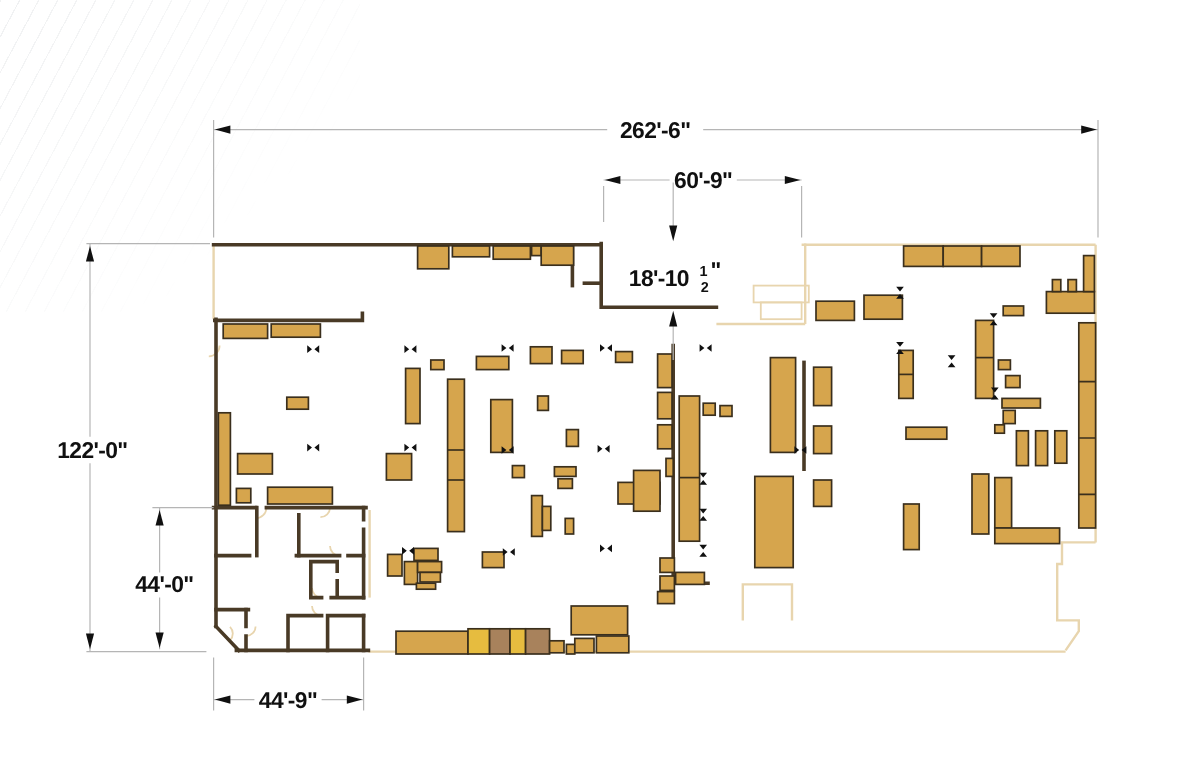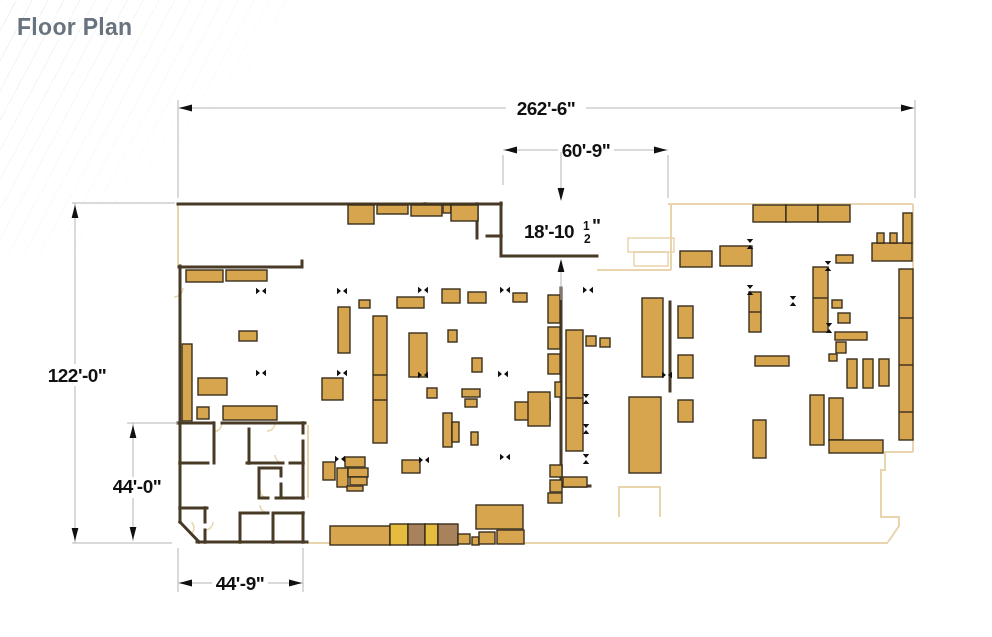--- a/index.html
+++ b/index.html
@@ -14,21 +14,20 @@
   svg{position:absolute;left:0;top:0;}
   svg text{font-family:"Liberation Sans", sans-serif;font-weight:bold;fill:#101010;}
   .dimtxt{font-size:19px;letter-spacing:-0.5px;}
   .fracsm{font-size:12px;}
 </style>
 </head>
 <body>
 
 <div class="stage">
   <div class="hatch"></div>
-  <div class="page-title">Floor Plan</div>
 
   <svg id="plan" width="992" height="637" viewBox="0 0 992 637">
     <g id="gl">
         <path d="M178 203 V266" fill="none" stroke="#e8d5ae" stroke-width="2"></path>
         <path d="M668 204 H913" fill="none" stroke="#e8d5ae" stroke-width="2"></path>
         <path d="M913 204 V452" fill="none" stroke="#e8d5ae" stroke-width="2"></path>
         <path d="M913 452 H885 V470 H881 V517 H899 V526 L888 542" fill="none" stroke="#e8d5ae" stroke-width="2"></path>
         <path d="M307 543 H888" fill="none" stroke="#e8d5ae" stroke-width="2"></path>
         <path d="M597 270 H671 M671 203 V270" fill="none" stroke="#e8d5ae" stroke-width="2"></path>
         <path d="M619 517 V487 H660 V517" fill="none" stroke="#e8d5ae" stroke-width="2"></path>

